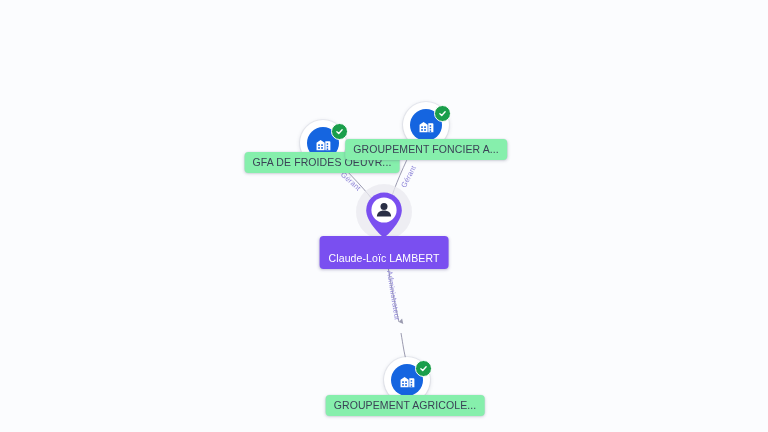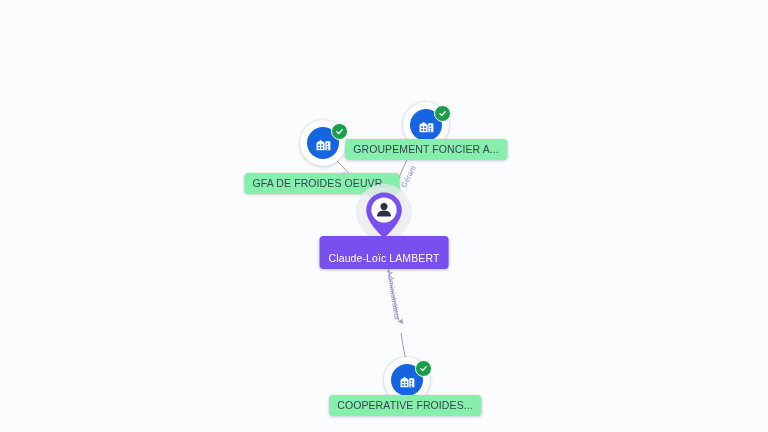--- a/index.html
+++ b/index.html
@@ -183,21 +183,21 @@
         <rect x="16.0" y="15.0" width="1.9" height="1.9" fill="#1565e0"></rect>
         <rect x="16.0" y="18.2" width="1.9" height="1.9" fill="#1565e0"></rect>
       </svg>
     </div>
     <div class="check-badge">
       <svg width="9" height="9" viewBox="0 0 24 24" aria-hidden="true">
         <path fill="none" stroke="#ffffff" stroke-width="3.6" stroke-linecap="round" stroke-linejoin="round" d="M5 12.6 L10 17.4 L19 7.2"></path>
       </svg>
     </div>
   </div>
-  <div class="label-pill" style="left:322px; top:173px;">GFA DE FROIDES OEUVR...</div>
+  <div class="label-pill" style="left:322px; top:152px;">GFA DE FROIDES OEUVR...</div>
 
   <div class="node company-node" style="left:426px; top:125px;">
     <div class="halo"></div>
     <div class="disc">
       <svg width="19" height="19" viewBox="0 0 24 24" aria-hidden="true">
         <path fill="#ffffff" d="M3.2 20.6V11.2l5.1-3.7 5.1 3.7v9.4H3.2z"></path>
         <path fill="#ffffff" d="M14.3 20.6V9.0h5.3c.6 0 1.1.5 1.1 1.1v10.5h-6.4z"></path>
         <rect x="5.3" y="13.0" width="2.1" height="2.1" fill="#1565e0"></rect>
         <rect x="9.1" y="13.0" width="2.1" height="2.1" fill="#1565e0"></rect>
         <rect x="5.3" y="16.6" width="2.1" height="2.1" fill="#1565e0"></rect>
@@ -244,15 +244,15 @@
         <rect x="16.0" y="15.0" width="1.9" height="1.9" fill="#1565e0"></rect>
         <rect x="16.0" y="18.2" width="1.9" height="1.9" fill="#1565e0"></rect>
       </svg>
     </div>
     <div class="check-badge">
       <svg width="9" height="9" viewBox="0 0 24 24" aria-hidden="true">
         <path fill="none" stroke="#ffffff" stroke-width="3.6" stroke-linecap="round" stroke-linejoin="round" d="M5 12.6 L10 17.4 L19 7.2"></path>
       </svg>
     </div>
   </div>
-  <div class="label-pill" style="left:405px; top:395px;">COOPERATIVE FROIDES...</div>
+  <div class="label-pill" style="left:405px; top:395px;">GROUPEMENT AGRICOLE...</div>
 
 </div>
 
 </body></html>

